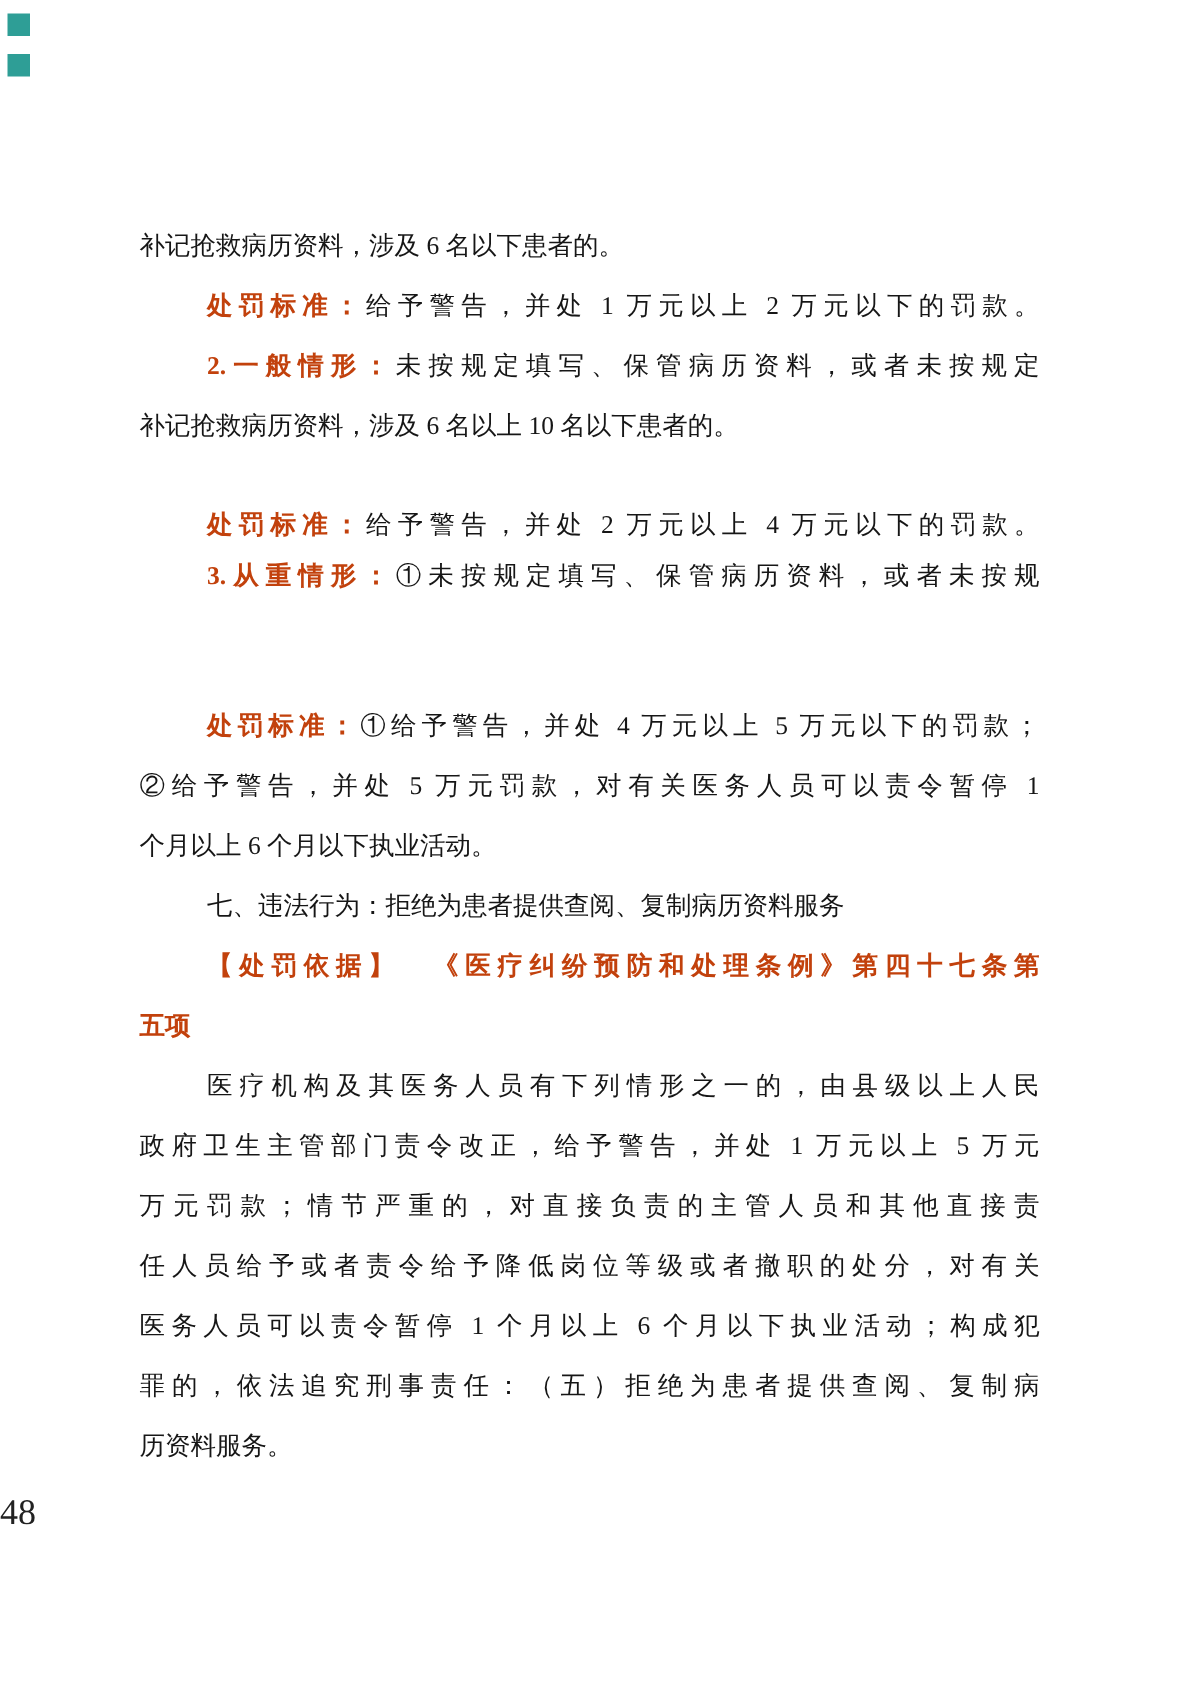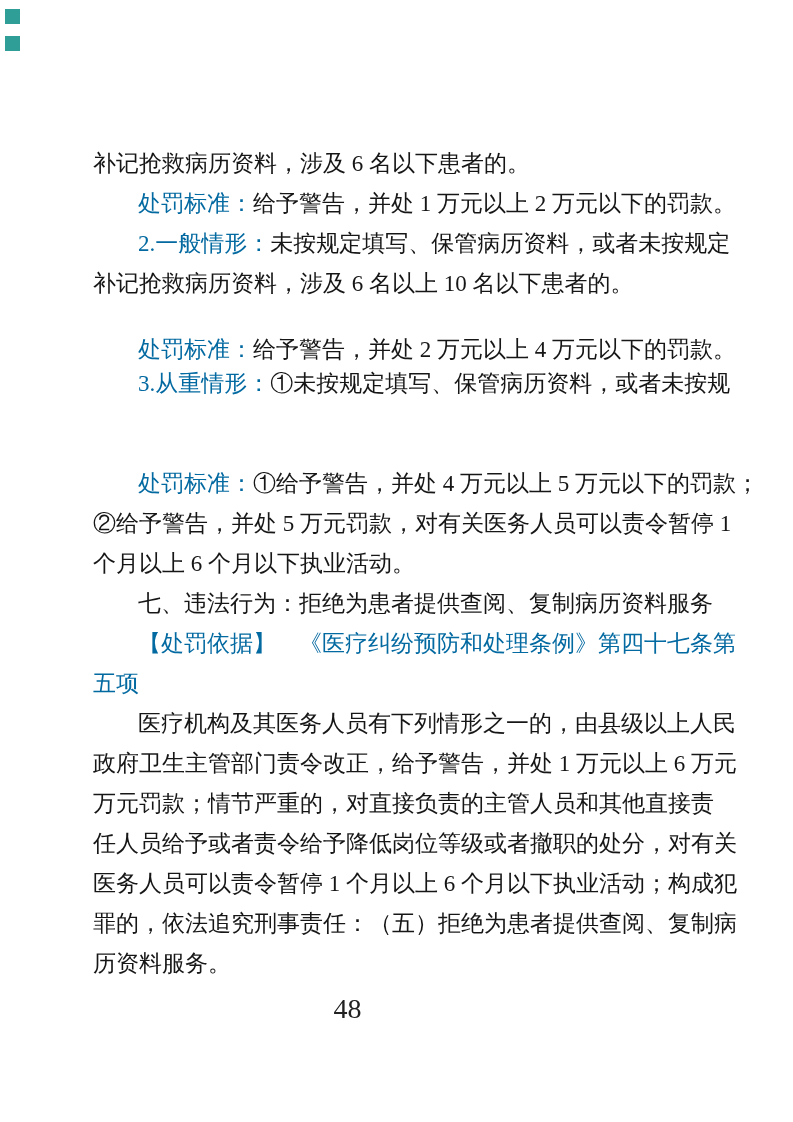--- a/index.html
+++ b/index.html
@@ -6,31 +6,31 @@
   body{
     width:793px;height:1122px;position:relative;overflow:hidden;
     background:#ffffff;
     font-family:"Liberation Serif","DejaVu Serif",serif;
   }
   .page{position:absolute;left:0;top:0;width:793px;height:1122px;background:#ffffff;}
   .marker{position:absolute;width:15px;height:15px;}
   .textblock{position:absolute;left:0;top:0;width:793px;height:1122px;}
   .line{
     position:absolute;left:93px;width:600px;height:40px;line-height:40px;
-    font-size:23px;color:#161616;white-space:nowrap;
+    font-size:17px;color:#161616;white-space:nowrap;
     text-align:left;
   }
   .line.fill{
     text-align:justify;text-align-last:justify;text-justify:inter-character;
   }
   .line.indent{padding-left:45px;width:555px;}
-  .line b{font-weight:400;color:#0369a1;}
+  .line b{font-weight:700;color:#c2410c;}
   .pagenum{
     position:absolute;left:0;top:994px;width:695px;height:30px;
-    text-align:center;font-size:28px;color:#222;line-height:30px;
+    text-align:left;font-size:24px;color:#222;line-height:30px;
   }
 </style>
 </head>
 <body>
 
 <div class="page">
   <div class="marker" style="left: 5px; top: 9px; background: rgb(46, 158, 150);"></div>
   <div class="marker" style="left: 5px; top: 36px; background: rgb(46, 158, 150);"></div>
 
   <div class="textblock" id="textblock">
@@ -40,21 +40,21 @@
       <div class="line" style="top: 264px;"><span>补记抢救病历资料，涉及 6 名以上 10 名以下患者的。</span></div>
       <div class="line indent fill" style="top: 304px; margin-top: 26px;"><b>处罚标准：</b><span>给予警告，并处 2 万元以上 4 万元以下的罚款。</span></div>
       <div class="line indent fill" style="top: 364px;"><b>3.从重情形：</b><span>①未按规定填写、保管病历资料，或者未按规</span></div>
       <div class="line indent fill" style="top: 464px;"><b>处罚标准：</b><span>①给予警告，并处 4 万元以上 5 万元以下的罚款；</span></div>
       <div class="line fill" style="top: 504px;"><span>②给予警告，并处 5 万元罚款，对有关医务人员可以责令暂停 1</span></div>
       <div class="line" style="top: 544px;"><span>个月以上 6 个月以下执业活动。</span></div>
       <div class="line indent" style="top: 584px;"><span>七、违法行为：拒绝为患者提供查阅、复制病历资料服务</span></div>
       <div class="line indent fill" style="top: 624px;"><b>【处罚依据】　《医疗纠纷预防和处理条例》第四十七条第</b></div>
       <div class="line indent fill" style="top: 704px;"><span>医疗机构及其医务人员有下列情形之一的，由县级以上人民</span></div>
       <div class="line" style="top: 664px;"><b>五项</b></div>
-      <div class="line fill" style="top: 744px;"><span>政府卫生主管部门责令改正，给予警告，并处 1 万元以上 6 万元</span></div>
+      <div class="line fill" style="top: 744px;"><span>政府卫生主管部门责令改正，给予警告，并处 1 万元以上 5 万元</span></div>
       <div class="line fill" style="top: 784px;"><span>万元罚款；情节严重的，对直接负责的主管人员和其他直接责</span></div>
       <div class="line fill" style="top: 824px;"><span>任人员给予或者责令给予降低岗位等级或者撤职的处分，对有关</span></div>
       <div class="line fill" style="top: 864px;"><span>医务人员可以责令暂停 1 个月以上 6 个月以下执业活动；构成犯</span></div>
       <div class="line fill" style="top: 904px;"><span>罪的，依法追究刑事责任：（五）拒绝为患者提供查阅、复制病</span></div>
       <div class="line" style="top: 944px;"><span>历资料服务。</span></div>
     </div>
 
   <div class="pagenum">48</div>
 </div>
 

